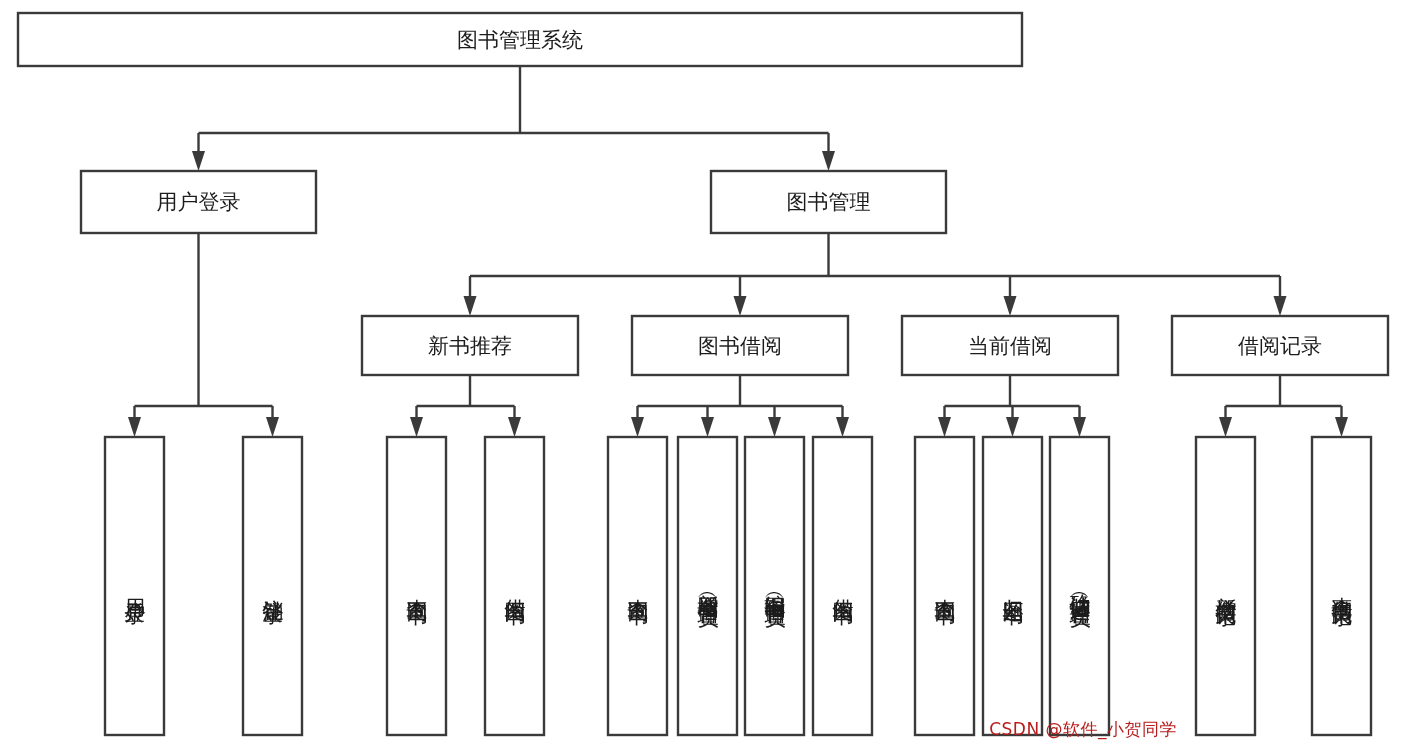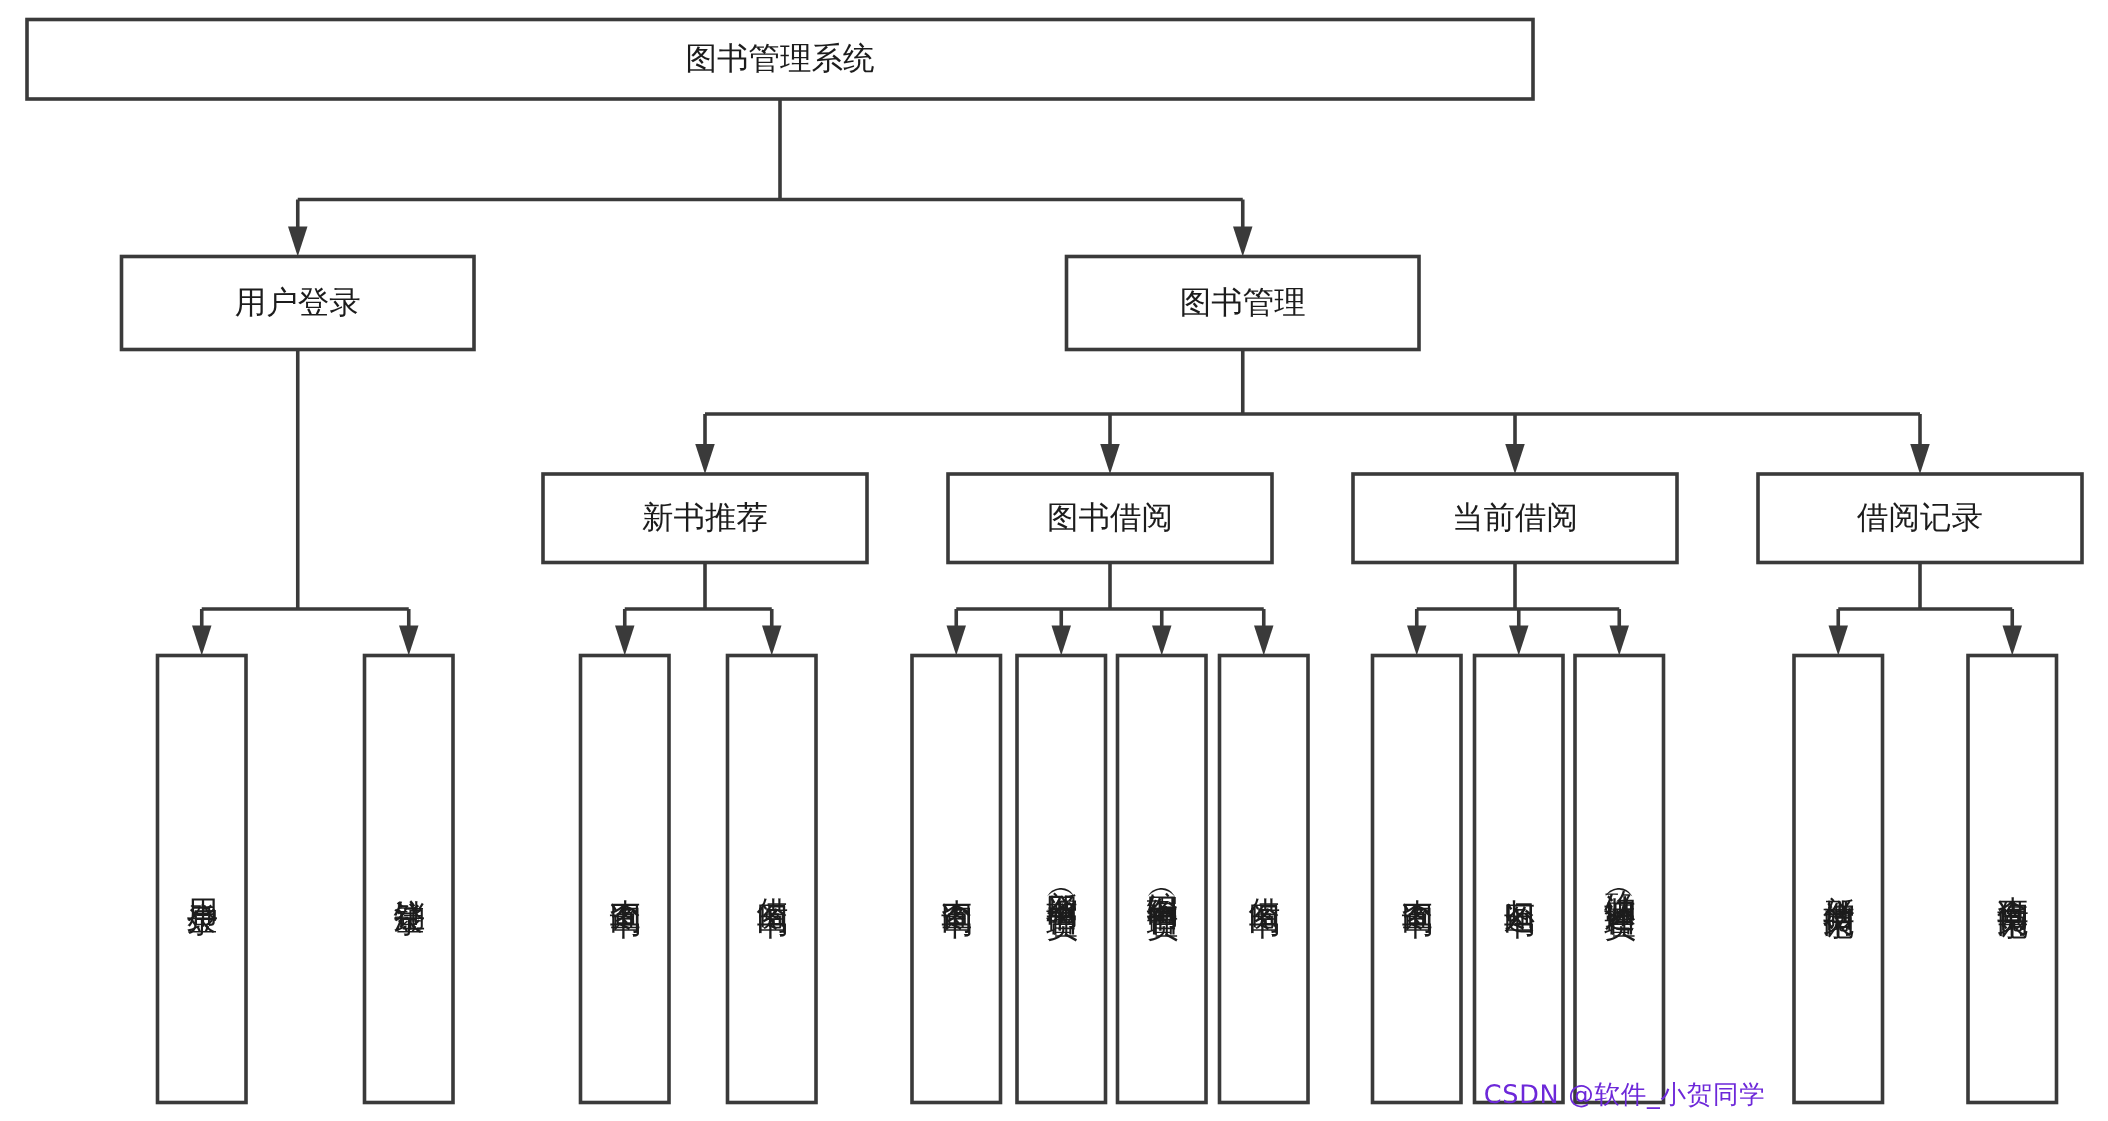--- a/index.html
+++ b/index.html
@@ -66,21 +66,21 @@
     justify-content: center;
     text-align: center;
     pointer-events: none;
   }
   #watermark {
     position: absolute;
     right: 8px;
     bottom: 6px;
     font-family: "DejaVu Sans", "Liberation Sans", sans-serif;
     font-size: 17px;
-    color: #6d28d9;
+    color: #b91c1c;
     letter-spacing: 0.5px;
     white-space: nowrap;
   }
 </style>
 </head>
 <body>
 
 <div id="diagram-root">
 
   <svg id="diagram-canvas" viewBox="0 0 1405 747" xmlns="http://www.w3.org/2000/svg">

